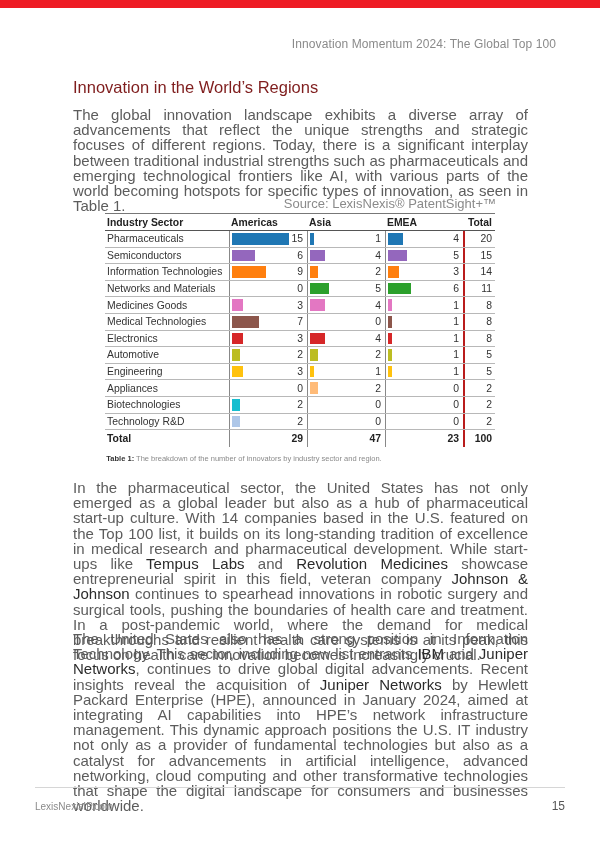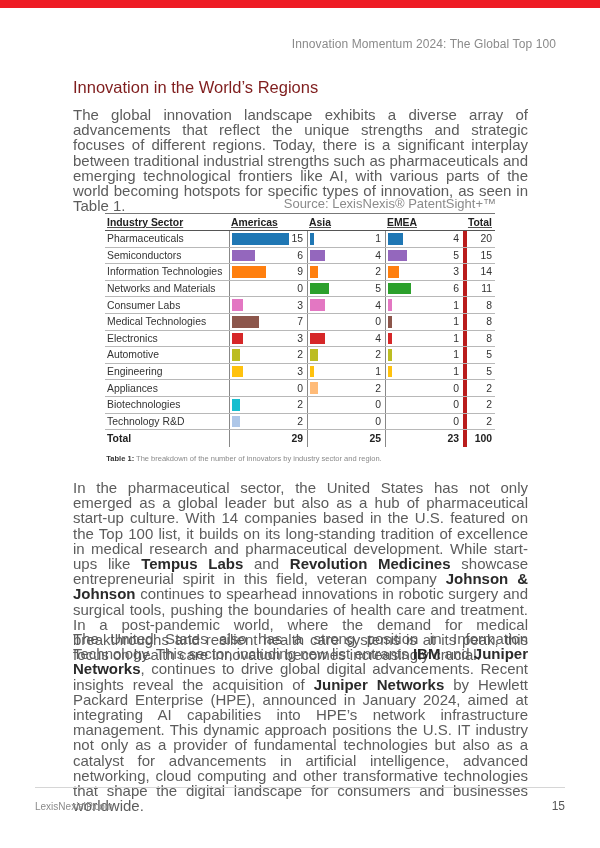--- a/index.html
+++ b/index.html
@@ -16,43 +16,43 @@
   }
   .page-title {
     position: absolute; left: 73px; top: 78px; margin: 0;
     font-size: 16.5px; font-weight: normal; color: #7f1d1d;
   }
   .para {
     position: absolute; left: 73px; width: 455px; margin: 0;
     font-size: 15px; line-height: 15.2px; text-align: justify;
     color: #5c5c5c;
   }
-  .para b { color: #2b2b2b; font-weight: bold; margin-top: 31px; }
+  .para b { color: #2b2b2b; font-weight: normal; margin-top: 31px; }
   #intro { top: 107px; }
   #p1 { top: 480px; }
   #p2 { top: 631px; }
   .source {
     position: absolute; right: 104px; top: 196px;
     font-size: 13px; color: #8a8a8a;
   }
 
   
   .tbl { position: absolute; left: 105px; top: 213px; width: 390px; }
   .tbl .rule-top { height: 1px; background: #777; }
   .tbl .row { display: flex; height: 16.6px; border-bottom: 1px solid #b8b8b8; box-sizing: border-box; align-items: center; }
-  .tbl .hdr { height: 17px; border-bottom: 1.5px solid #555; text-decoration: underline; }
+  .tbl .hdr { height: 17px; border-bottom: 1.5px solid #555; }
   .tbl .hdr .cell { font-weight: bold; color: #222; font-size: 10.4px; }
   .tbl .tot { border-bottom: none; }
   .tbl .tot .cell { font-weight: bold; color: #222; }
   .cell { font-size: 10.4px; color: #333; height: 100%; display: flex; align-items: center; box-sizing: border-box; position: relative; }
   .c-sector { width: 124px; padding-left: 2px; }
   .c-reg { width: 78px; border-left: 1px solid #888; justify-content: flex-end; padding-right: 4px; }
   .c-reg .bar { position: absolute; left: 2px; top: 2px; bottom: 2px; }
   .c-reg .num { position: relative; z-index: 1; }
-  .c-total { width: 32px; border-left: 4px solid #b91c1c; justify-content: flex-end; padding-right: 3px; }
+  .c-total { width: 32px; border-left: 2px solid #b91c1c; justify-content: flex-end; padding-right: 3px; }
   .hdr .c-reg, .hdr .c-total { border-left: none; justify-content: flex-start; padding-left: 2px; }
   .hdr .c-total { justify-content: flex-end; }
   .caption {
     position: absolute; left: 0; width: 488px; top: 454px; text-align: center;
     font-size: 7.5px; color: #8a8a8a;
   }
   .caption b { color: #333; }
 
   .footer-rule { position: absolute; left: 35px; top: 787px; width: 530px; height: 1px; background: #d6d6d6; }
   .footer-left { position: absolute; left: 35px; top: 801px; font-size: 10px; color: #8a8a8a; }
@@ -136,21 +136,21 @@
           <div class="bar" style="width: 19px; background: rgb(44, 160, 44);"></div>
           <span class="num">5</span>
         </div>
         <div class="cell c-reg">
           <div class="bar" style="width: 22.8px; background: rgb(44, 160, 44);"></div>
           <span class="num">6</span>
         </div>
         <div class="cell c-total">11</div>
       </div>
       <div class="row">
-        <div class="cell c-sector">Consumer Labs</div>
+        <div class="cell c-sector">Medicines Goods</div>
         <div class="cell c-reg">
           <div class="bar" style="width: 11.4px; background: rgb(227, 119, 194);"></div>
           <span class="num">3</span>
         </div>
         <div class="cell c-reg">
           <div class="bar" style="width: 15.2px; background: rgb(227, 119, 194);"></div>
           <span class="num">4</span>
         </div>
         <div class="cell c-reg">
           <div class="bar" style="width: 3.8px; background: rgb(227, 119, 194);"></div>
@@ -263,21 +263,21 @@
         </div>
         <div class="cell c-total">2</div>
       </div>
     </div>
   <div class="row tot">
     <div class="cell c-sector">Total</div>
     <div class="cell c-reg">
         <span class="num">29</span>
       </div>
     <div class="cell c-reg">
-        <span class="num">25</span>
+        <span class="num">47</span>
       </div>
     <div class="cell c-reg">
         <span class="num">23</span>
       </div>
     <div class="cell c-total">100</div>
   </div>
 </div>
 
 <div class="caption"><b>Table 1:</b><span> The breakdown of the number of innovators by industry sector and region.</span></div>
 

